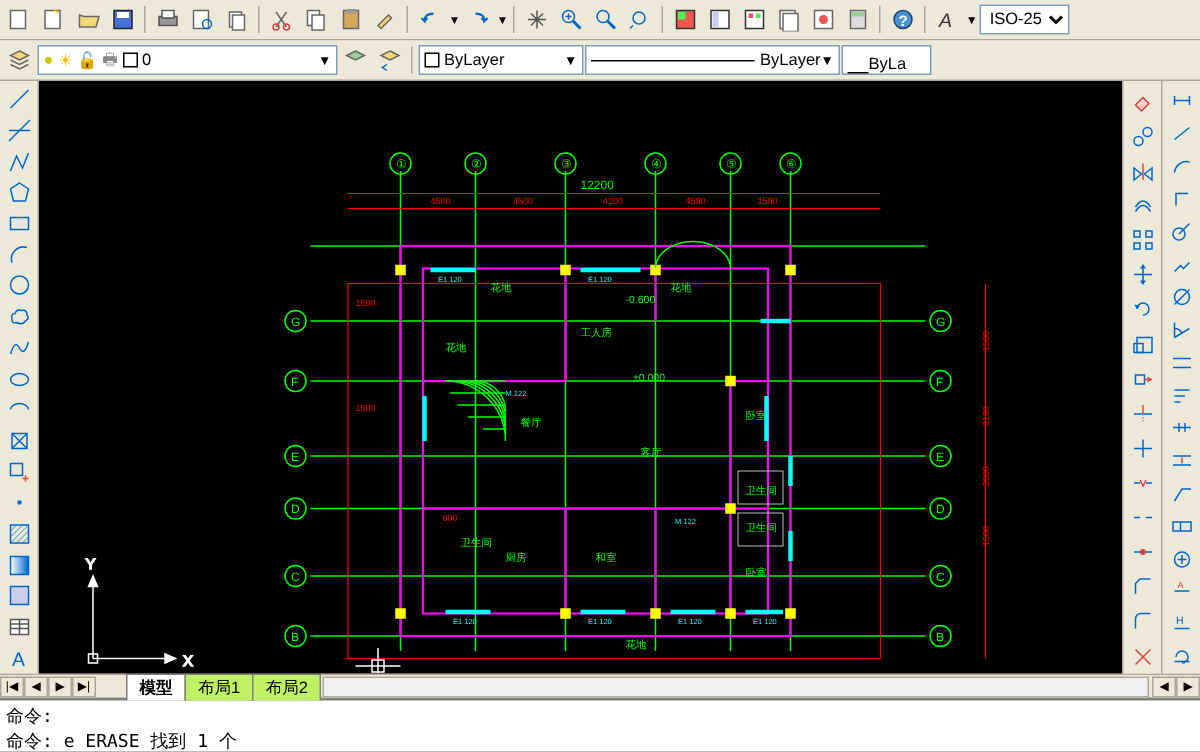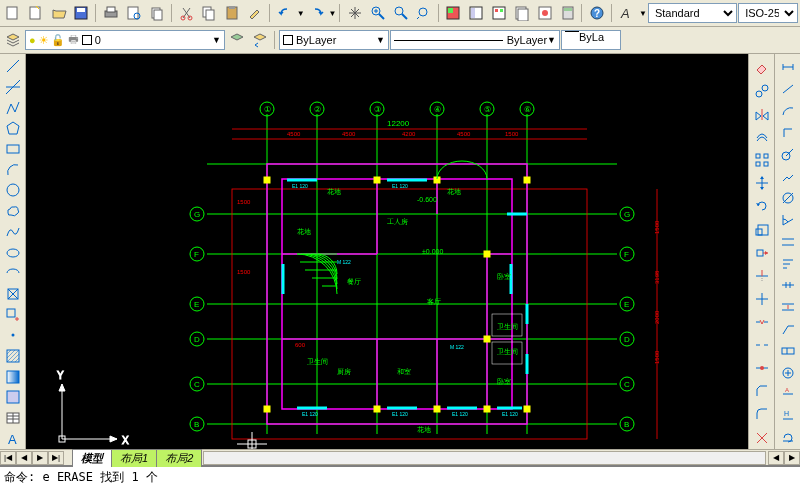--- a/index.html
+++ b/index.html
@@ -9,21 +9,21 @@
 .tb-sep { width: 2px; height: 18px; border-left: 1px solid #aca899; margin: 0 2px; }
 .dropdown { height: 20px; background: #fff; border: 1px solid #7f9db9; font-size: 11px; padding: 0 2px; }
 .main-area { display: flex; height: 395px; }
 .side-toolbar { width: 26px; background: #ece9d8; border-right: 1px solid #aca899; display: flex; flex-direction: column; padding-top: 2px; }
 .side-toolbar.right { border-left: 1px solid #aca899; border-right: none; }
 .side-btn { width: 22px; height: 22px; margin: 1px auto; display: flex; align-items: center; justify-content: center; cursor: pointer; }
 .drawing-area { flex: 1; background: #000; position: relative; overflow: hidden; }
 .drawing-svg { width: 100%; height: 100%; }
 .scrollbar-h { height: 16px; background: #ece9d8; border-top: 1px solid #aca899; display: flex; align-items: center; }
 .scroll-btn { width: 16px; height: 14px; background: #ece9d8; border: 1px solid #aca899; display: inline-flex; align-items: center; justify-content: center; font-size: 8px; cursor: pointer; }
-.tabs { display: flex; margin-left: 8px; font-style: italic; }
+.tabs { display: flex; margin-left: 20px; }
 .tab { padding: 1px 8px; background: #bef264; border: 1px solid #7f7f7f; border-bottom: none; font-size: 11px; cursor: pointer; margin-right: -1px; }
 .tab.active { background: #fff; font-weight: bold; }
 .scroll-track { flex: 1; height: 14px; background: #f0f0f0; border: 1px solid #aca899; margin: 0 2px; position: relative; }
 .command-area { background: #fff; border-top: 2px solid #7f7f7f; padding: 2px 4px; font-family: SimSun, monospace; font-size: 12px; height: 40px; overflow: hidden; }
 .cmd-line { white-space: nowrap; }
 .layer-combo { width: 200px; }
 .style-combo { width: 90px; }
 .bylayer-combo { width: 110px; }
 svg text { user-select: none; }
 </style>
@@ -180,21 +180,20 @@
         <text x="8" y="12" text-anchor="middle" fill="#fff" font-size="10" font-weight="bold">?</text>
       </svg>
     </div>
   <div class="tb-sep"></div>
   <div class="tb-btn">
       <svg width="16" height="16">
         <text x="2" y="13" font-size="13" font-style="italic" fill="#333">A</text>
       </svg>
     </div>
   <span style="font-size:8px">▼</span>
-  <select class="dropdown style-combo"><option>Standard</option></select>
   <select class="dropdown" style="width:60px"><option>ISO-25</option></select>
 </div>
 
 <div class="toolbar">
   <div class="tb-btn">
       <svg width="16" height="16">
         <path d="M8 2 L14 5 L8 8 L2 5 Z" fill="#f5d77a" stroke="#666"></path>
         <path d="M2 8 L8 11 L14 8" fill="none" stroke="#666"></path>
         <path d="M2 11 L8 14 L14 11" fill="none" stroke="#666"></path>
       </svg>
@@ -223,21 +222,21 @@
   <div class="dropdown bylayer-combo" style="display:flex;align-items:center;gap:3px;padding:0 3px">
     <span style="display:inline-block;width:10px;height:10px;background:#fff;border:1px solid #000"></span>
     <span>ByLayer</span>
     <span style="margin-left:auto;font-size:9px">▼</span>
   </div>
   <div class="dropdown" style="width:170px;display:flex;align-items:center;padding:0 3px">
     <span style="flex:1;border-top:1px solid #000;margin-right:4px"></span>
     <span>ByLayer</span>
     <span style="margin-left:auto;font-size:9px">▼</span>
   </div>
-  <div class="dropdown" style="width:60px;display:flex;align-items:flex-start;padding:0 3px">
+  <div class="dropdown" style="width:60px;display:flex;align-items:flex-end;padding:0 3px">
     <span style="flex:0 0 14px;border-top:1px solid #000"></span>
     <span>ByLa</span>
   </div>
 </div>
 
 <div class="main-area">
 
   <div class="side-toolbar">
     <div class="side-btn">
         <svg width="16" height="16">
@@ -772,14 +771,15 @@
     <div class="tab active">模型</div>
     <div class="tab">布局1</div>
     <div class="tab">布局2</div>
   </div>
   <div class="scroll-track"></div>
   <div class="scroll-btn">◀</div>
   <div class="scroll-btn">▶</div>
 </div>
 
 <div class="command-area">
+  <div class="cmd-line">命令:</div>
   <div class="cmd-line">命令: e ERASE 找到 1 个</div>
 </div>
 
 </body></html>

